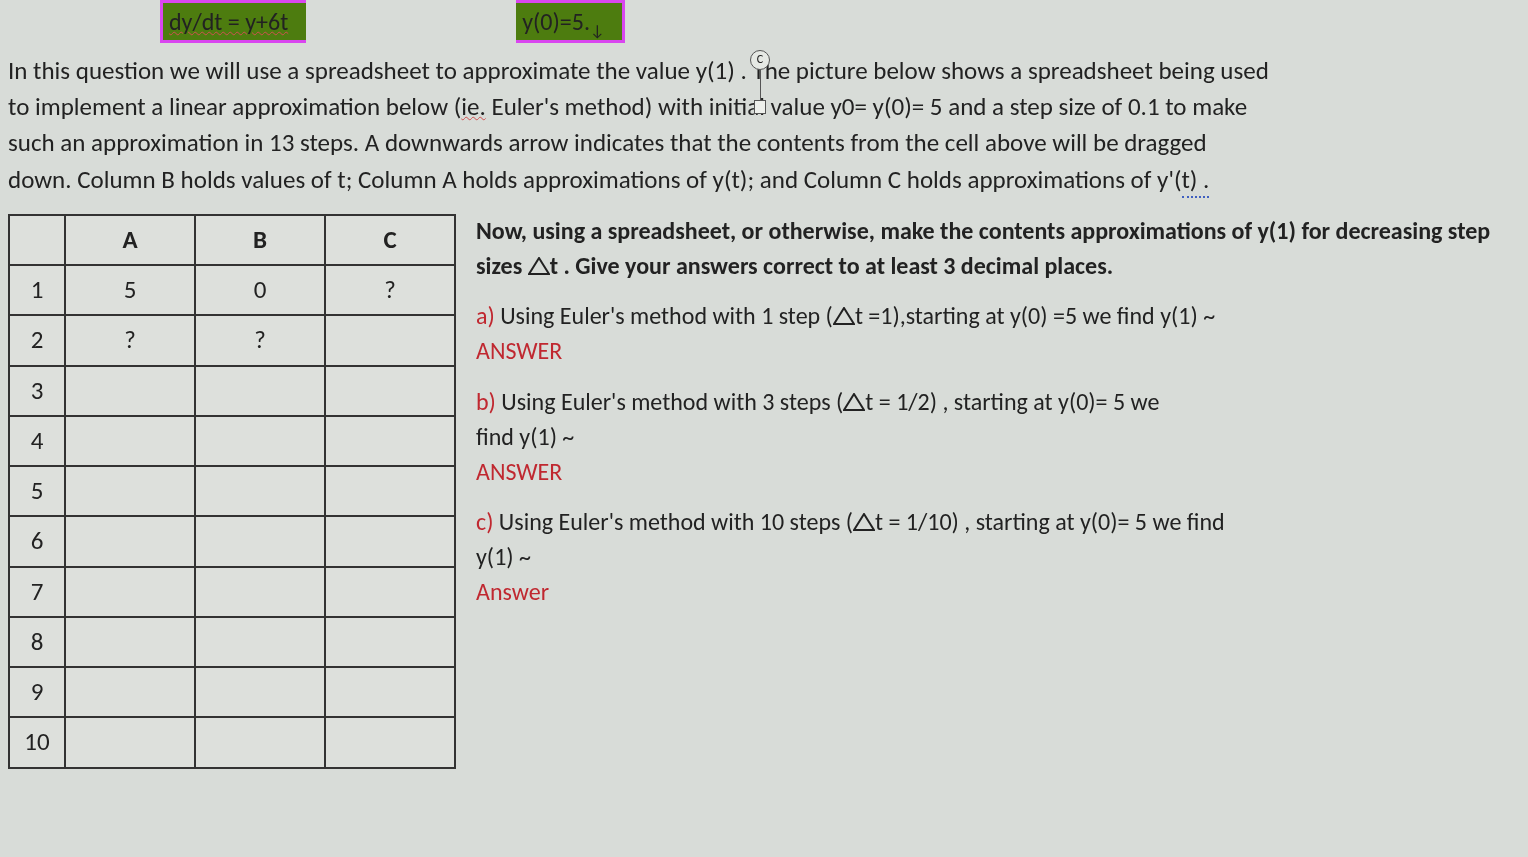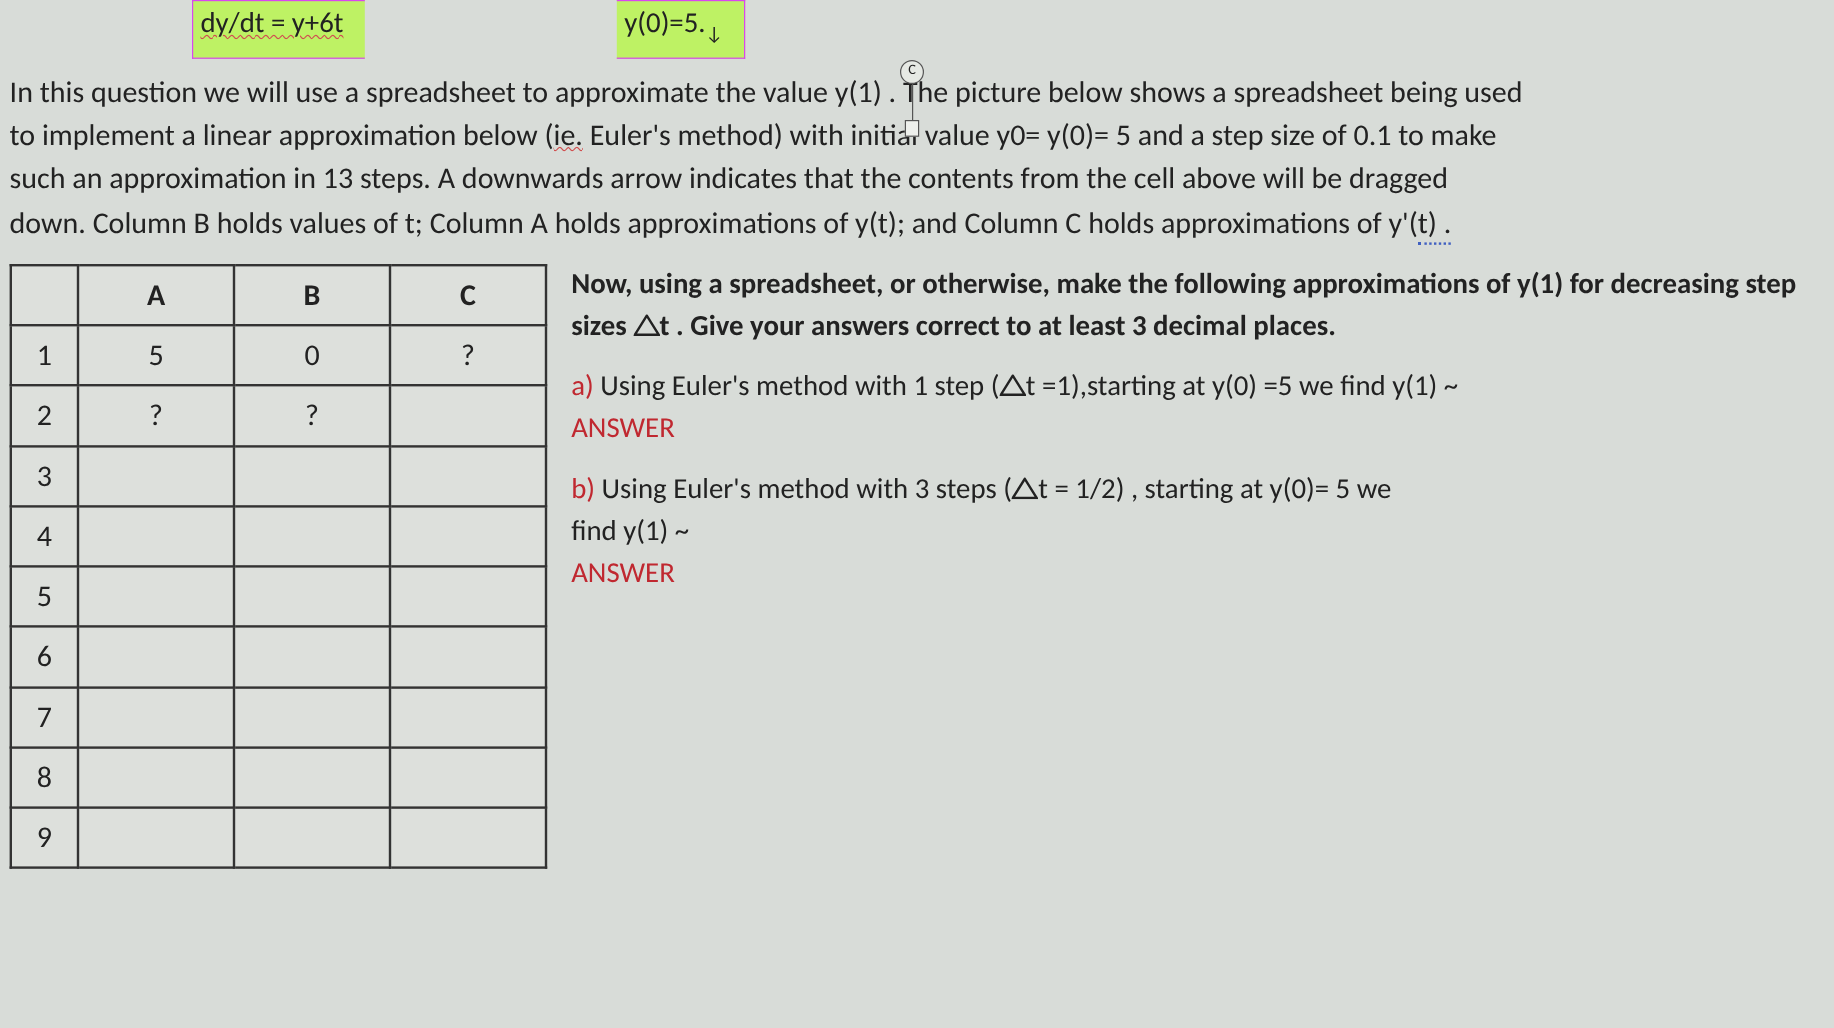--- a/index.html
+++ b/index.html
@@ -14,23 +14,23 @@
     line-height: 1.45;
   }
   .top-formula {
     margin-left: 160px;
     margin-top: 0;
     display: flex;
     align-items: center;
     gap: 210px;
   }
   .formula-box {
-    border: 1px solid #d946ef;
-    padding: 2px 18px 10px 6px;
-    background: #bef264;
+    border: 3px solid #d946ef;
+    padding: 2px 18px 0 6px;
+    background: #4d7c0f;
   }
   .formula-left {
     border-right: none;
   }
   .formula-right {
     border-left: none;
     position: relative;
   }
   .cursor-mark {
     font-size: 16px;
@@ -195,39 +195,52 @@
           <td class="cell"></td>
           <td class="cell"></td>
           <td class="cell"></td>
         </tr>
     <tr>
           <td class="rowh">9</td>
           <td class="cell"></td>
           <td class="cell"></td>
           <td class="cell"></td>
         </tr>
+    <tr>
+          <td class="rowh">10</td>
+          <td class="cell"></td>
+          <td class="cell"></td>
+          <td class="cell"></td>
+        </tr>
   </tbody>
     </table>
 
   <div class="questions">
     <p>
-      <b>Now, using a spreadsheet, or otherwise, make the following approximations of </b><b class="underline">y(1)</b><b> for decreasing step sizes </b><span class="triangle"><svg width="22" height="18">
+      <b>Now, using a spreadsheet, or otherwise, make the contents approximations of </b><b class="underline">y(1)</b><b> for decreasing step sizes </b><span class="triangle"><svg width="22" height="18">
             <polygon points="11,1 21,17 1,17" fill="none" stroke="#222" stroke-width="2"></polygon>
           </svg></span><b>t</b><b> . Give your answers correct to at least 3 decimal places.</b>
     </p>
 
     <p>
       <span class="answer">a)</span><span> Using Euler's method with 1 step (</span><span class="triangle"><svg width="22" height="18">
             <polygon points="11,1 21,17 1,17" fill="none" stroke="#222" stroke-width="2"></polygon>
           </svg></span><span>t</span><span> =1),starting at y(0) =5 we find y(1) ~</span><br>
       <span class="answer">ANSWER</span>
     </p>
 
     <p>
       <span class="answer">b)</span><span>  Using Euler's method with 3 steps (</span><span class="triangle"><svg width="22" height="18">
             <polygon points="11,1 21,17 1,17" fill="none" stroke="#222" stroke-width="2"></polygon>
           </svg></span><span>t</span><span> = 1/2) , starting at y(0)= 5 we</span><br>
       <span>find y(1) ~</span><br>
       <span class="answer">ANSWER</span>
     </p>
 
+    <p>
+      <span class="answer">c)</span><span>  Using Euler's method with 10 steps (</span><span class="triangle"><svg width="22" height="18">
+            <polygon points="11,1 21,17 1,17" fill="none" stroke="#222" stroke-width="2"></polygon>
+          </svg></span><span>t</span><span> = 1/10) , starting at y(0)= 5  we find</span><br>
+      <span>y(1) ~</span><br>
+      <span class="answer">Answer</span>
+    </p>
   </div>
 </div>
 
 </body></html>

